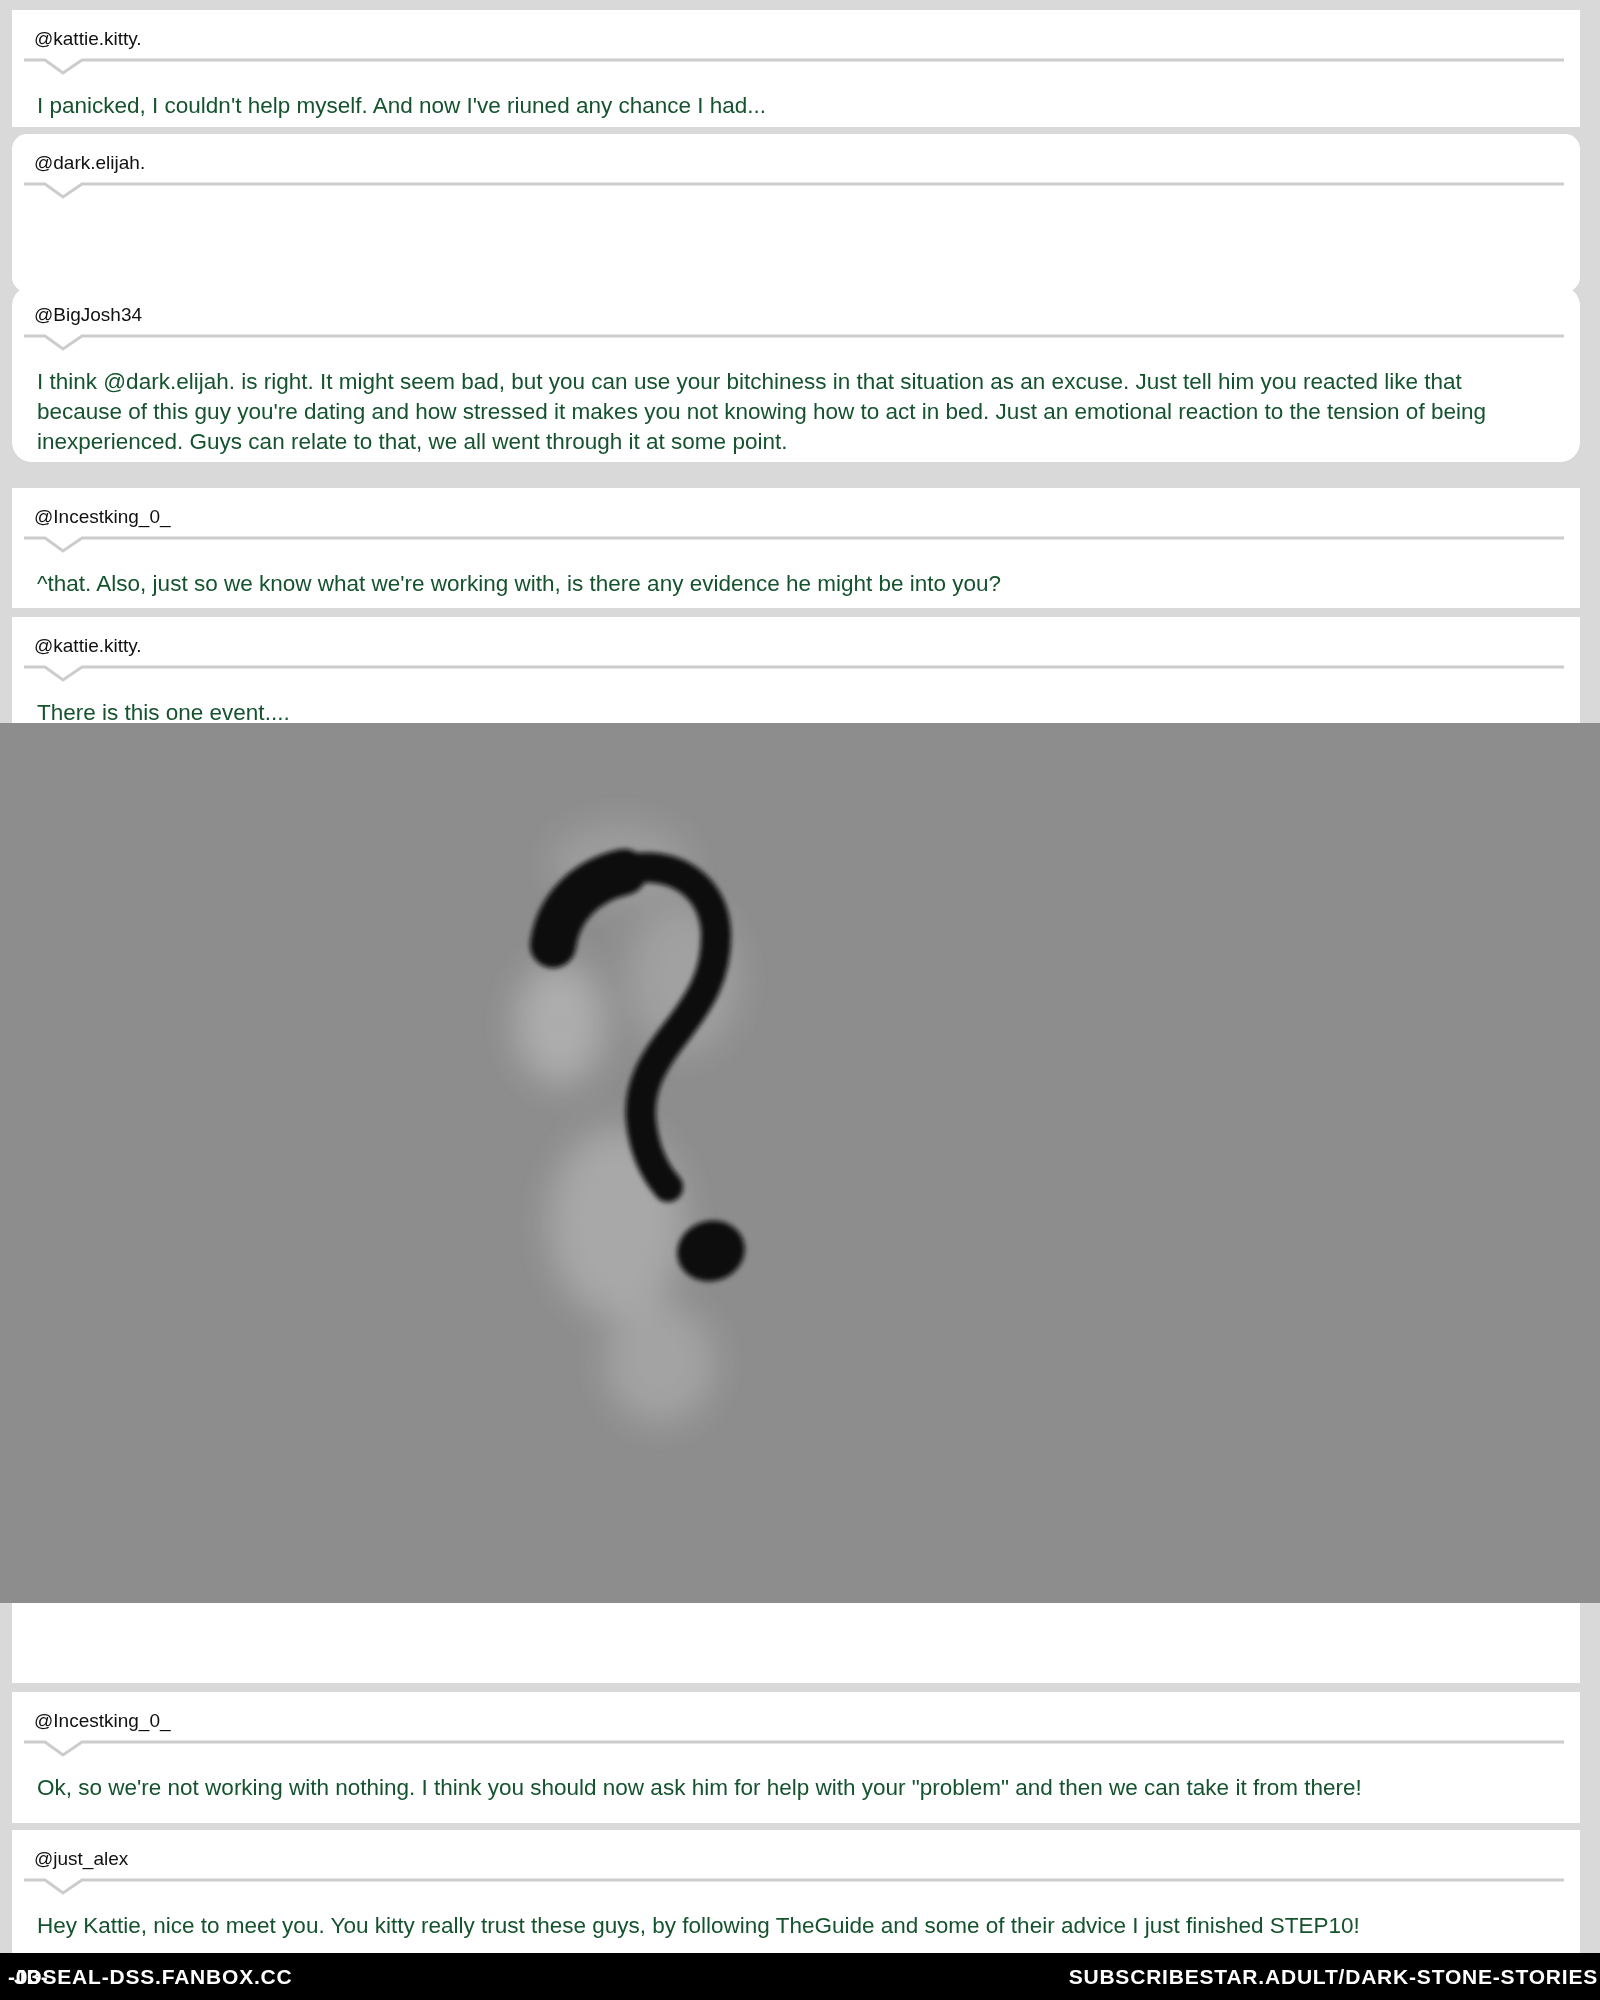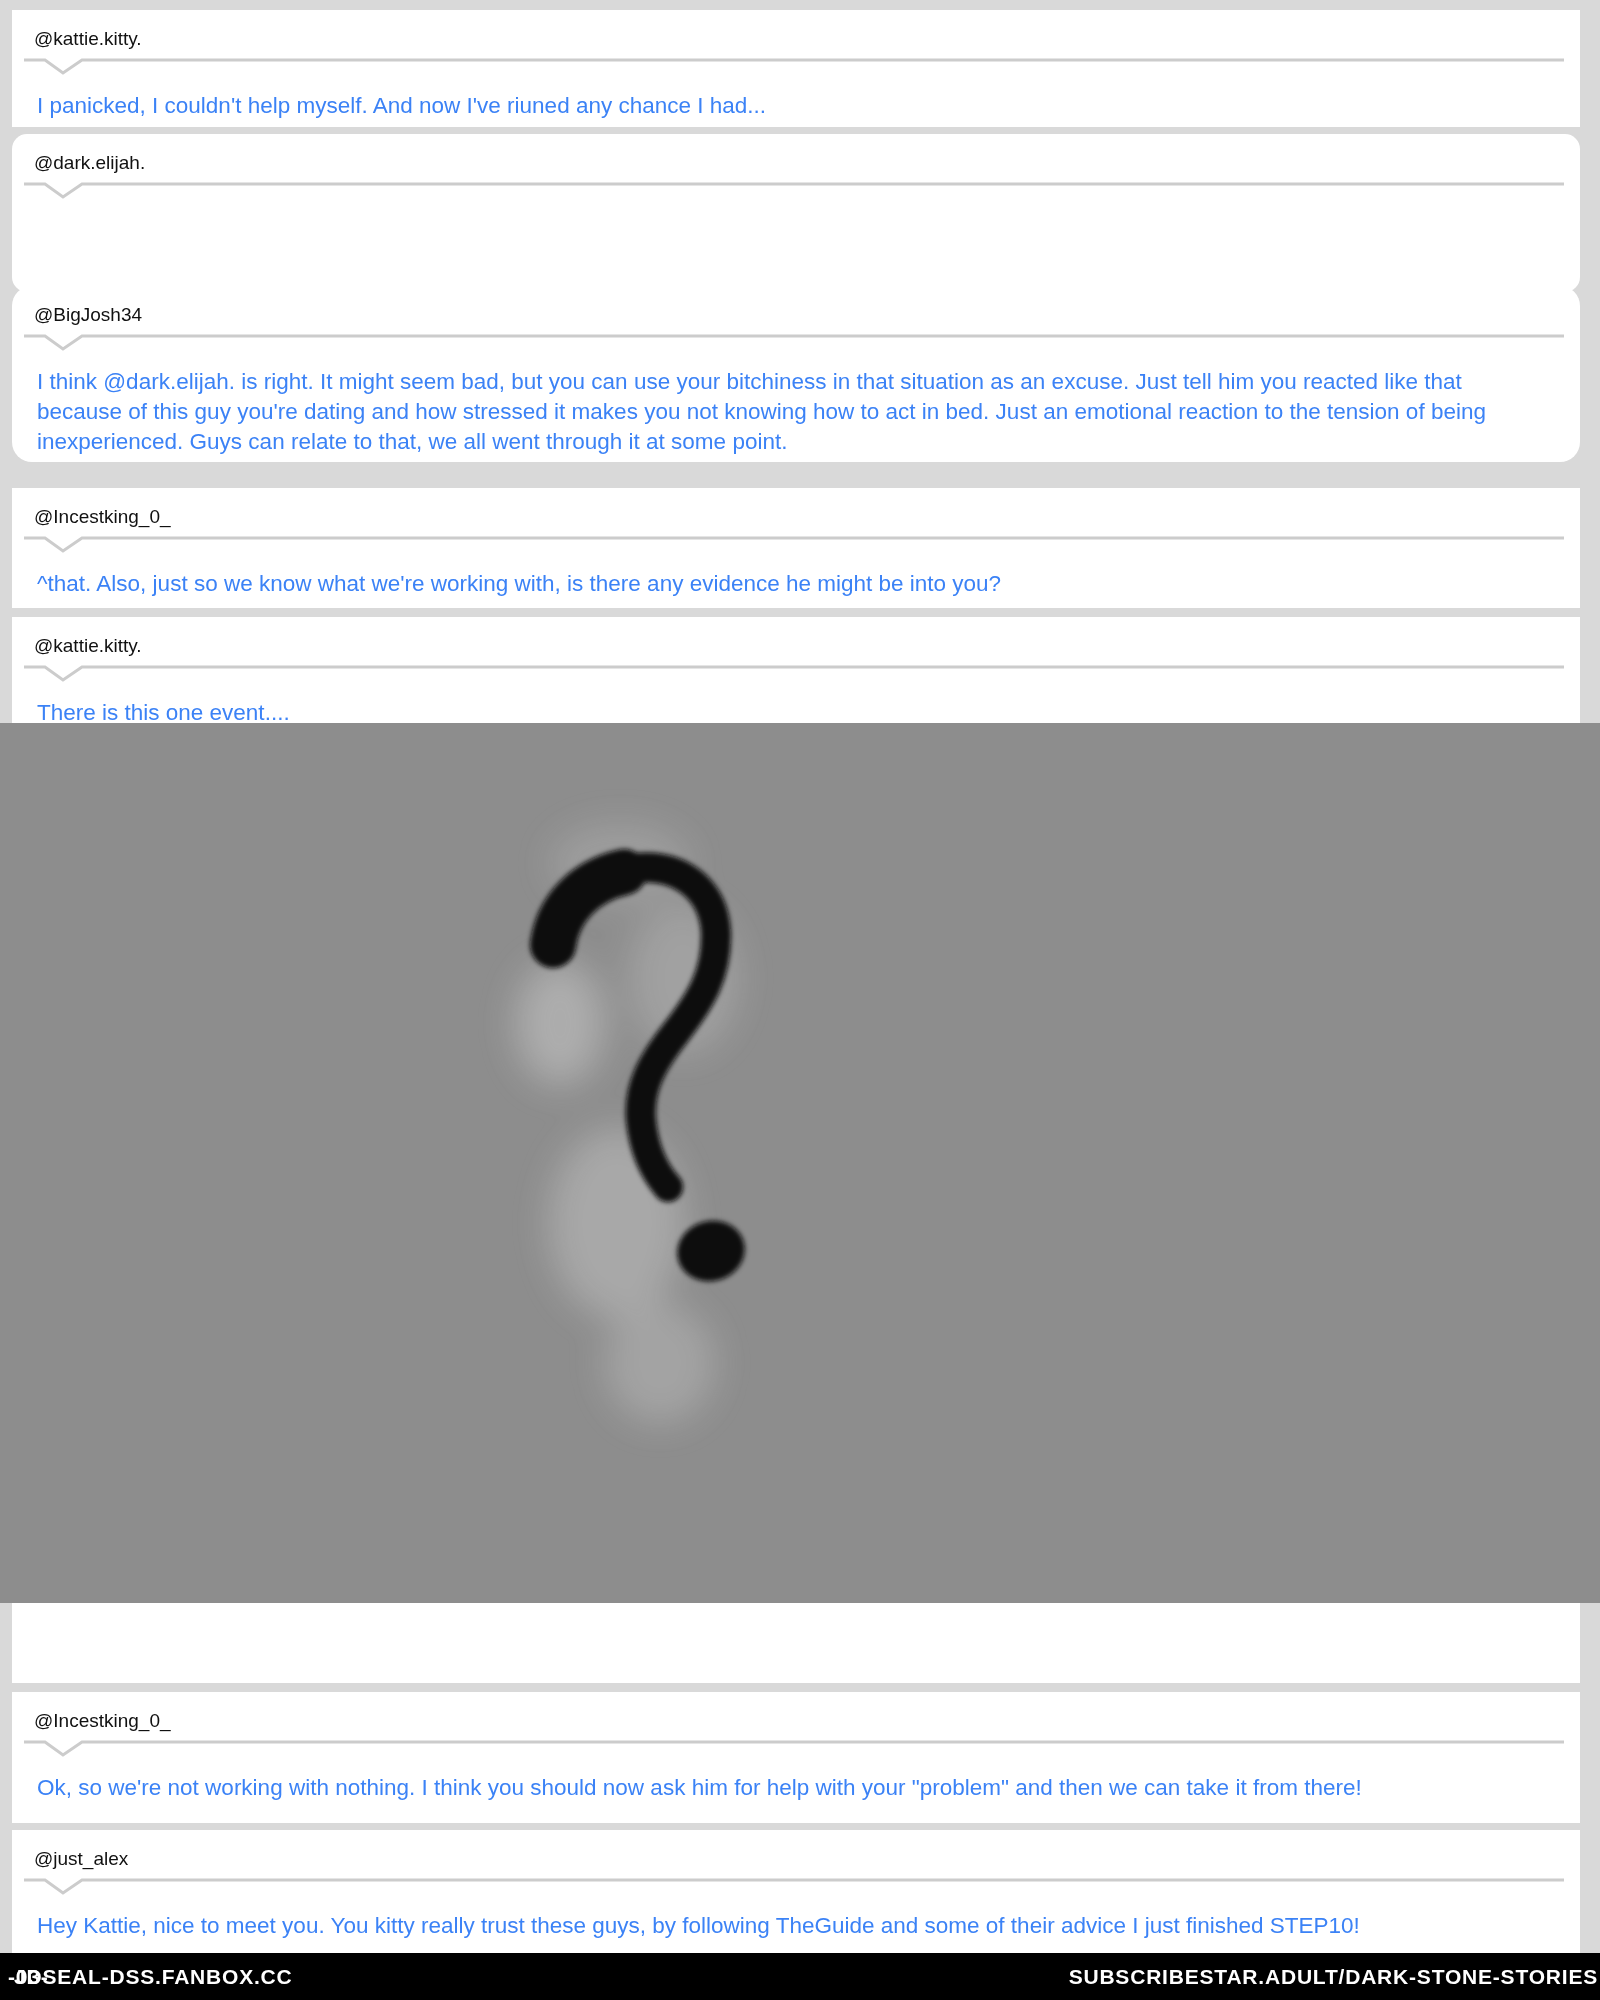--- a/index.html
+++ b/index.html
@@ -29,21 +29,21 @@
     display: block;
     margin-left: 11px;
     margin-top: 4px;
   }
   .msg {
     margin-left: 25px;
     margin-top: 15px;
     width: 1478px;
     font-size: 22.5px;
     line-height: 30px;
-    color: #3b82f6;
+    color: #14532d;
   }
   .panel {
     position: absolute;
     left: 0;
     top: 723px;
     width: 1600px;
     height: 880px;
     background: #8d8d8d;
     z-index: 5;
   }

